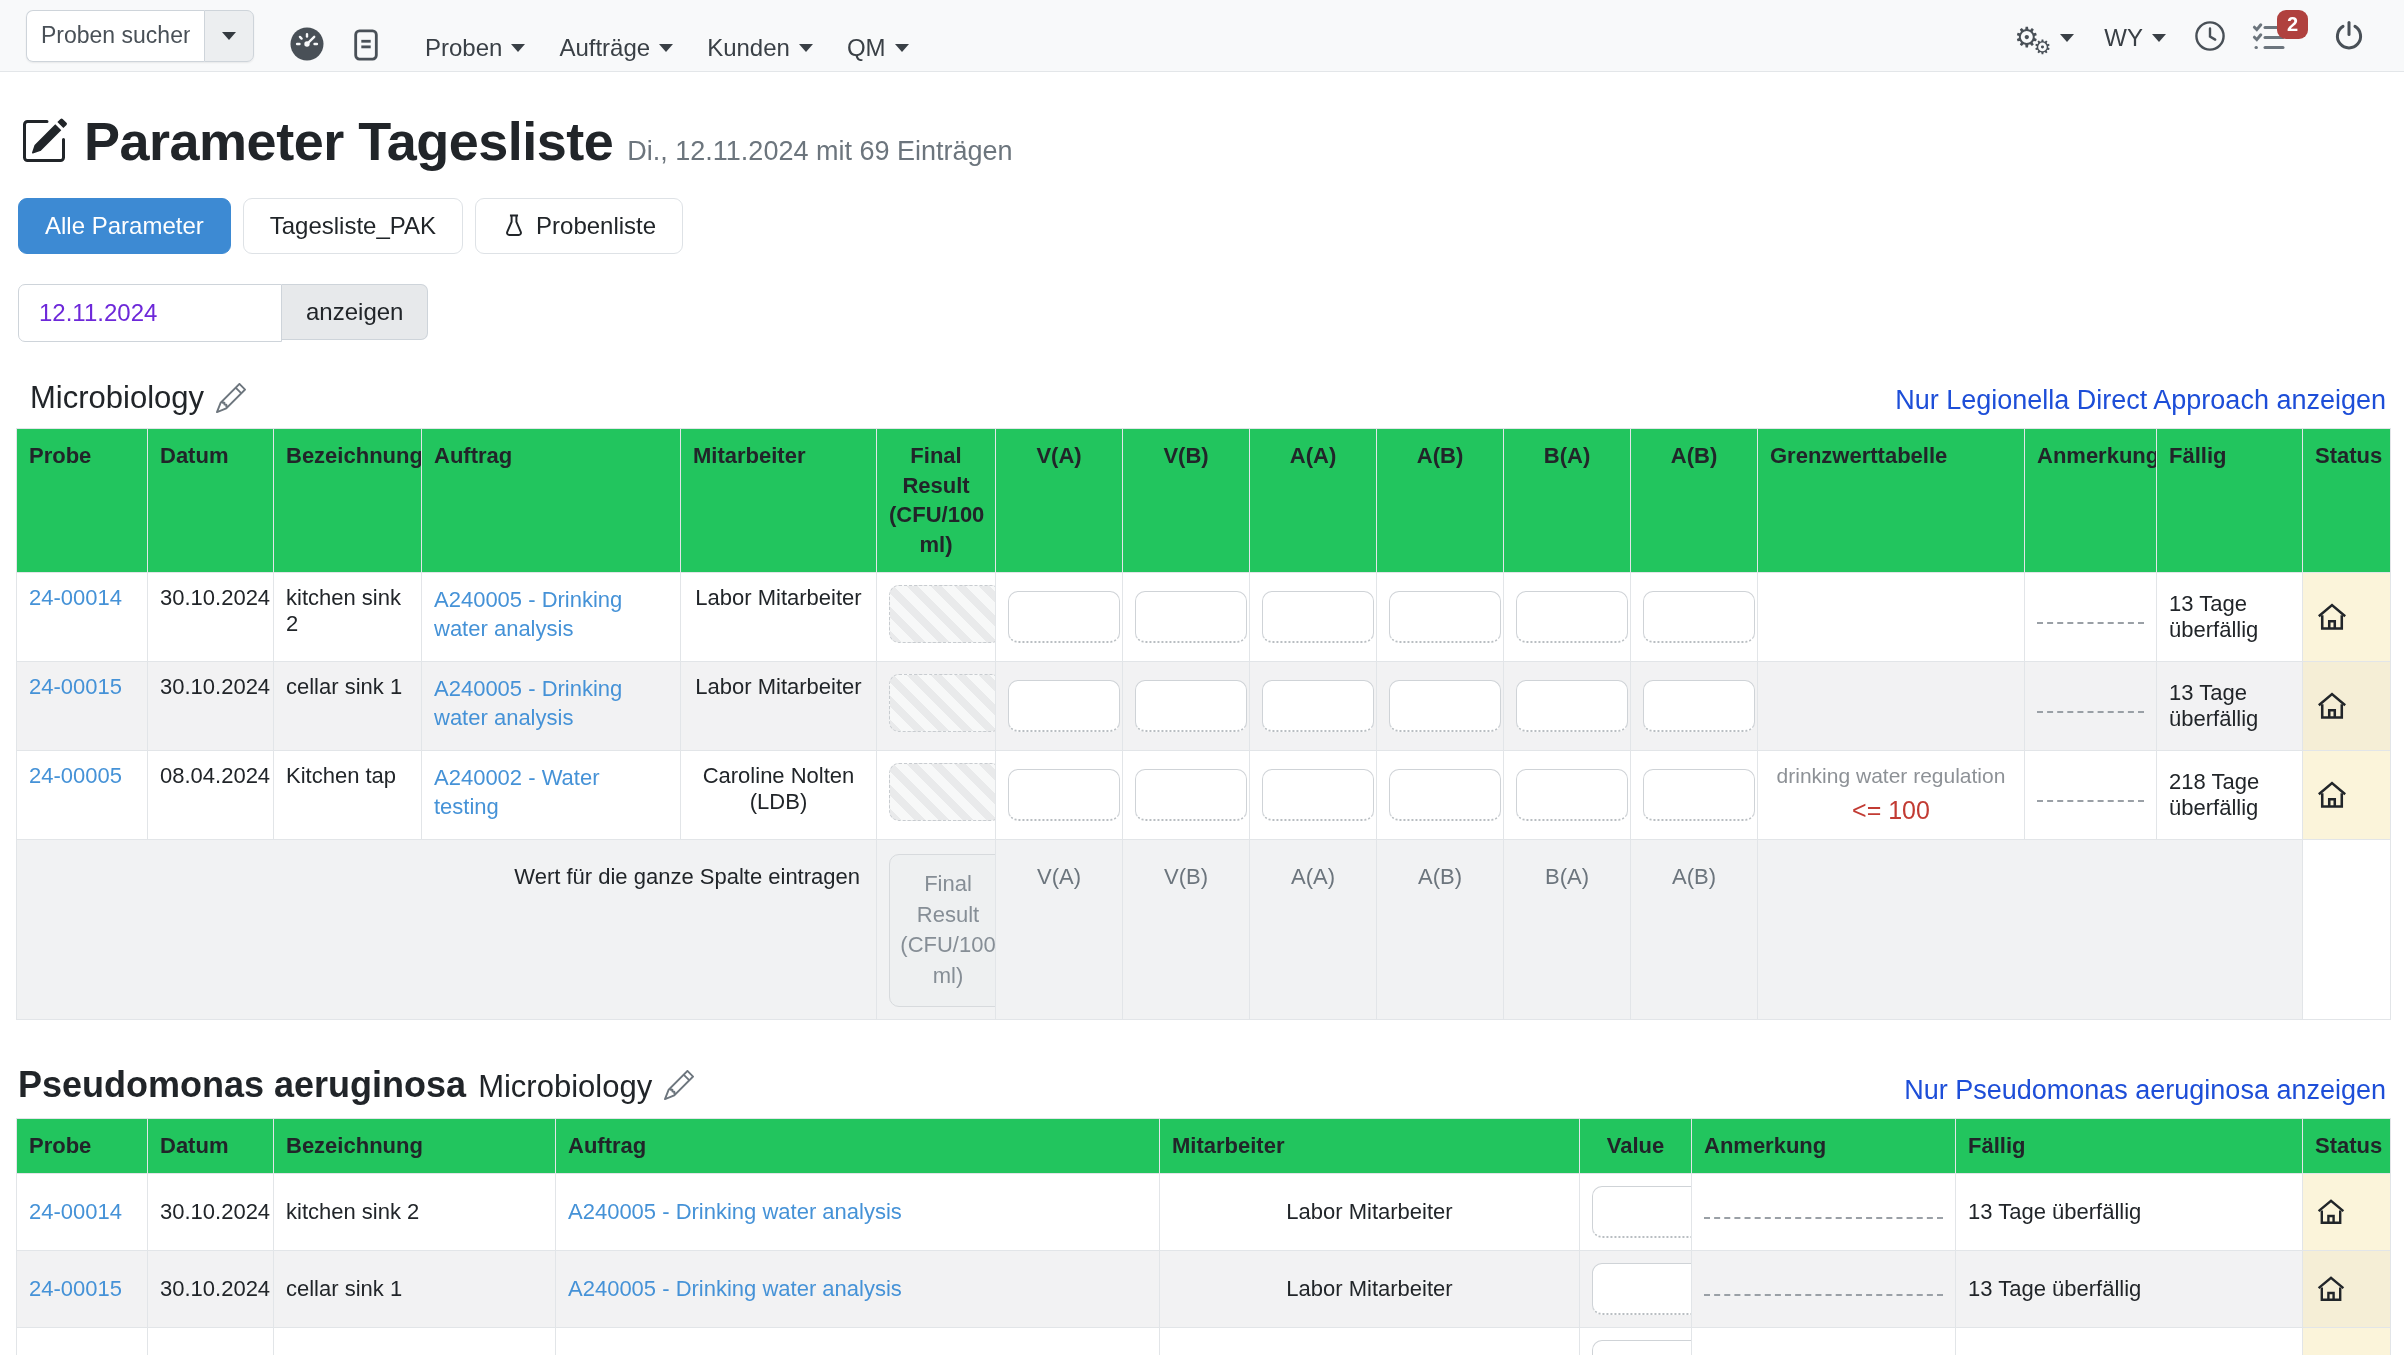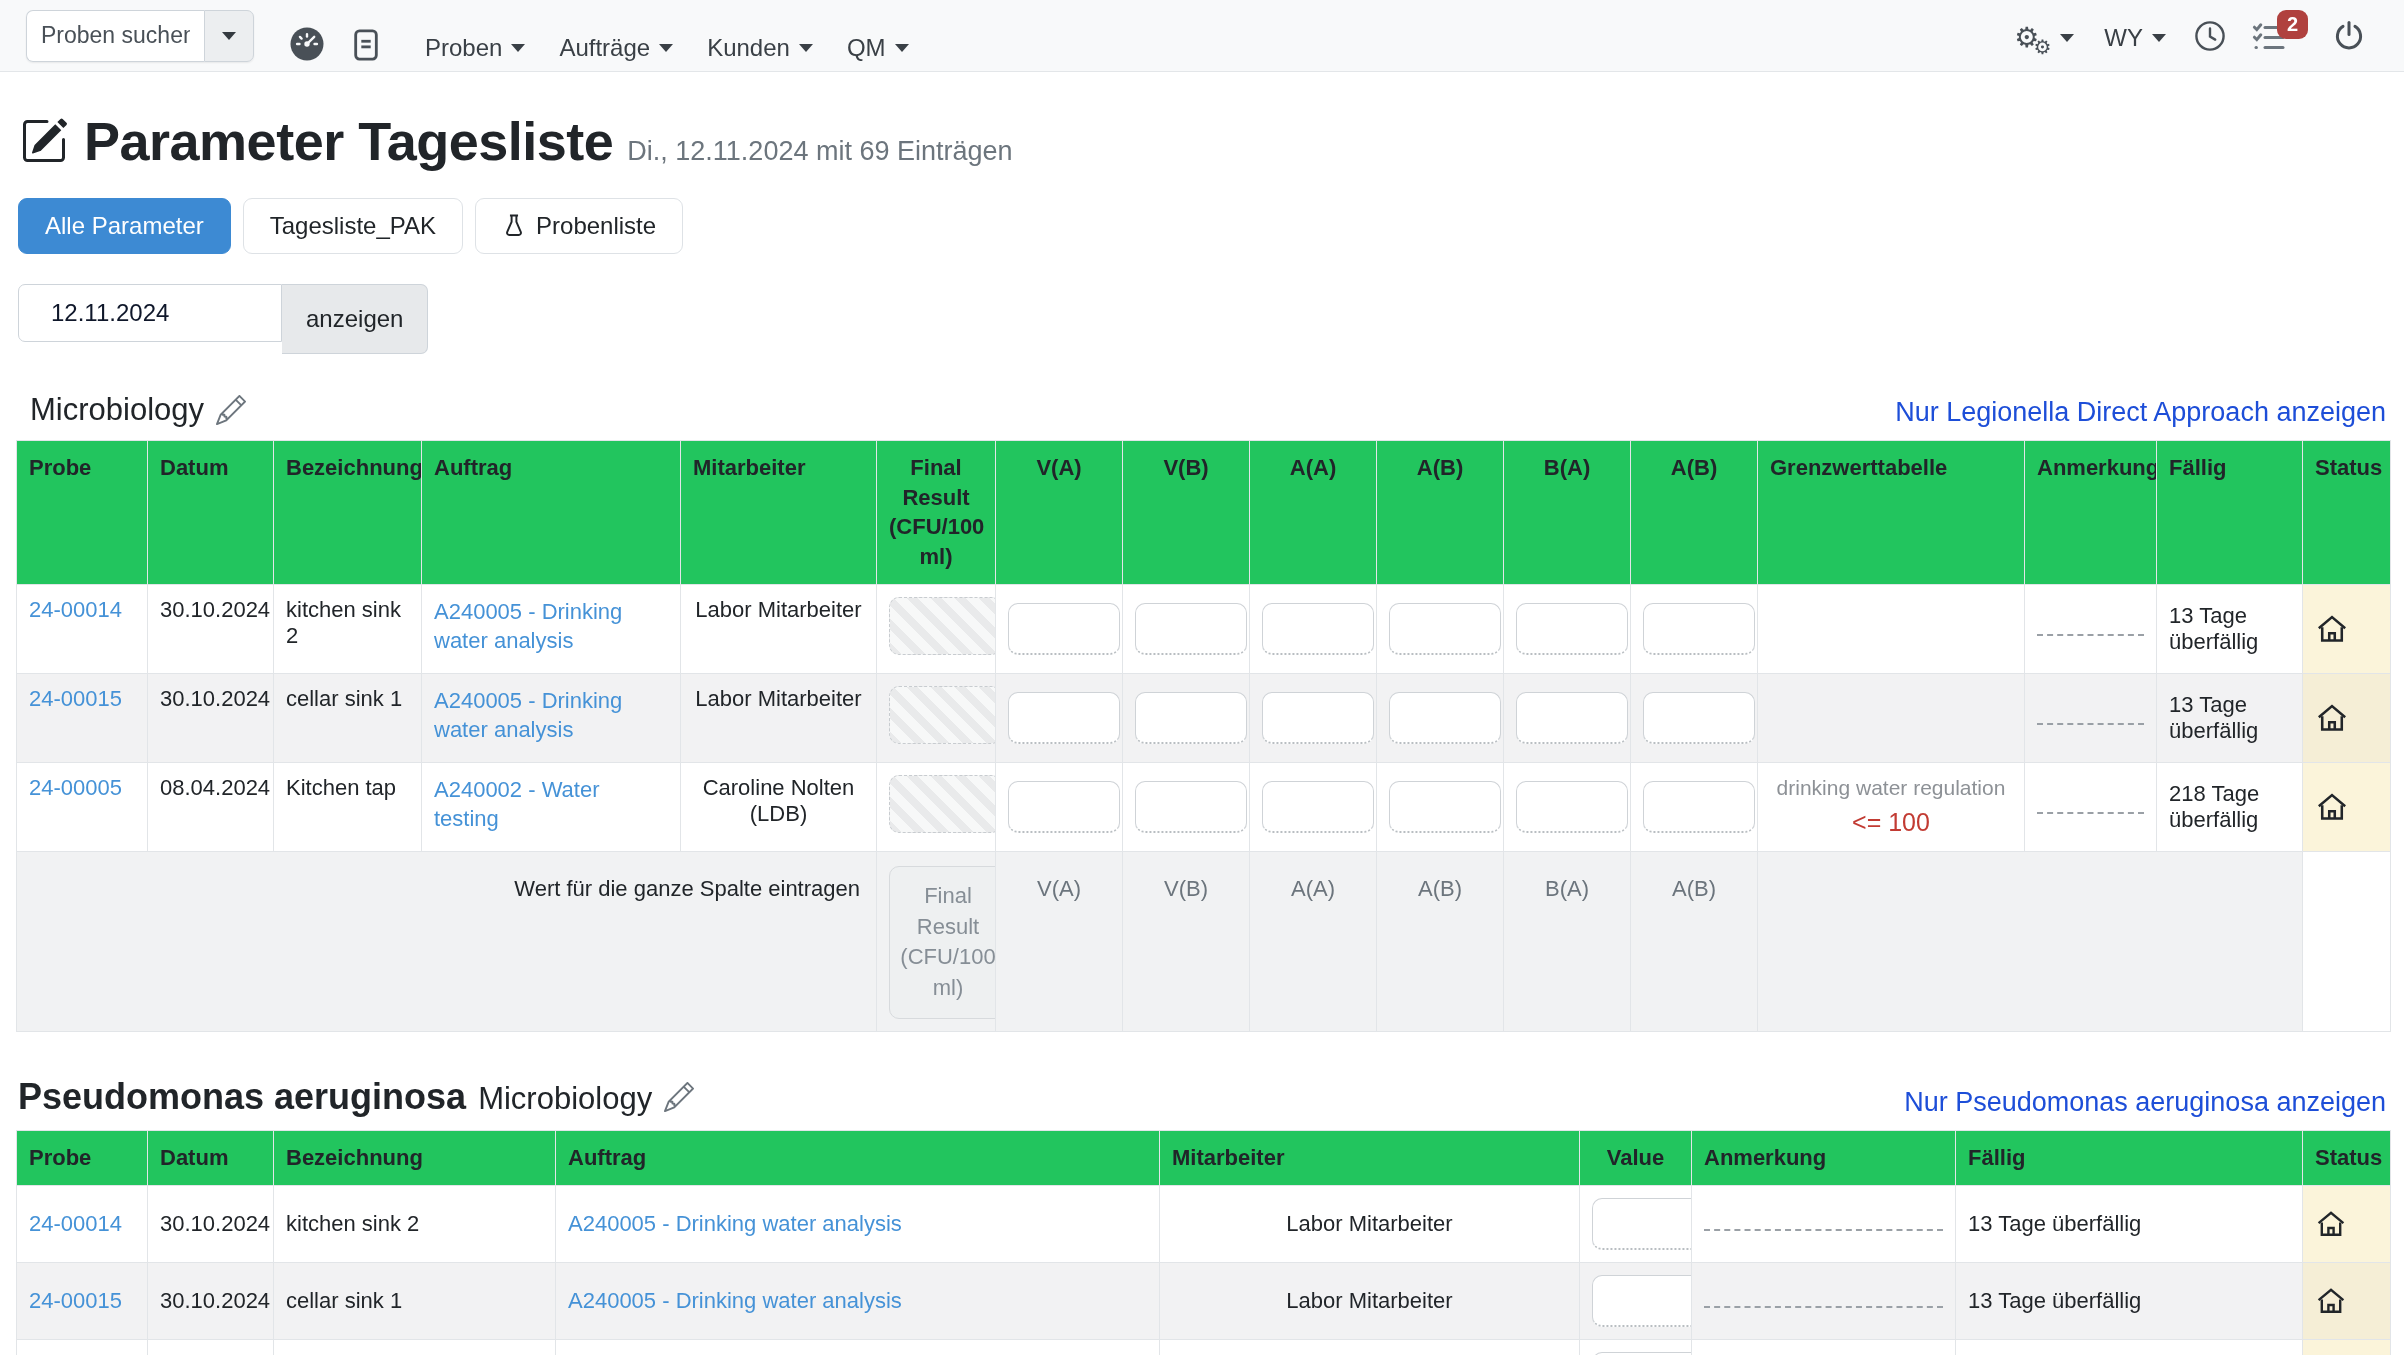--- a/index.html
+++ b/index.html
@@ -44,23 +44,23 @@
   .page-subtitle { font-size: 27px; color: #6c757d; margin-left: 14px; }
 
   .tab-row { display: flex; gap: 12px; margin: 26px 2px 0; }
   .tab-btn { height: 56px; padding: 0 26px; font-size: 24px; border-radius: 9px;
     border: 1px solid #dee2e6; background: #fff; color: #212529;
     display: inline-flex; align-items: center; gap: 10px; }
   .tab-btn.active { background: #3d8ad3; border-color: #3d8ad3; color: #fff; }
 
   .date-row { display: flex; margin: 30px 2px 0; }
   .date-input { width: 264px; height: 58px; border: 1px solid #ced4da; border-radius: 7px 0 0 7px;
-    padding: 0 32px; font-size: 24px; color: #0f172a; outline: none;
+    padding: 0 20px; font-size: 24px; color: #6d28d9; outline: none;
     font-family: "Liberation Sans", sans-serif; }
-  .show-btn { height: 70px; padding: 0 24px; font-size: 24px; background: #e7e9eb;
+  .show-btn { height: 56px; padding: 0 24px; font-size: 24px; background: #e7e9eb;
     border: 1px solid #ced4da; border-left: none; border-radius: 0 7px 7px 0; color: #212529; }
 
   
   .section-head { display: flex; align-items: baseline; margin: 38px 2px 12px; }
   .section-title { font-size: 36px; font-weight: bold; color: #212529; }
   .section-category { font-size: 31px; font-weight: normal; color: #212529; margin-left: 12px; }
   .section-pencil { margin-left: 12px; align-self: center; }
   .section-filter-link { margin-left: auto; font-size: 27px; color: #1d4ed8; align-self: flex-end; }
 
   

